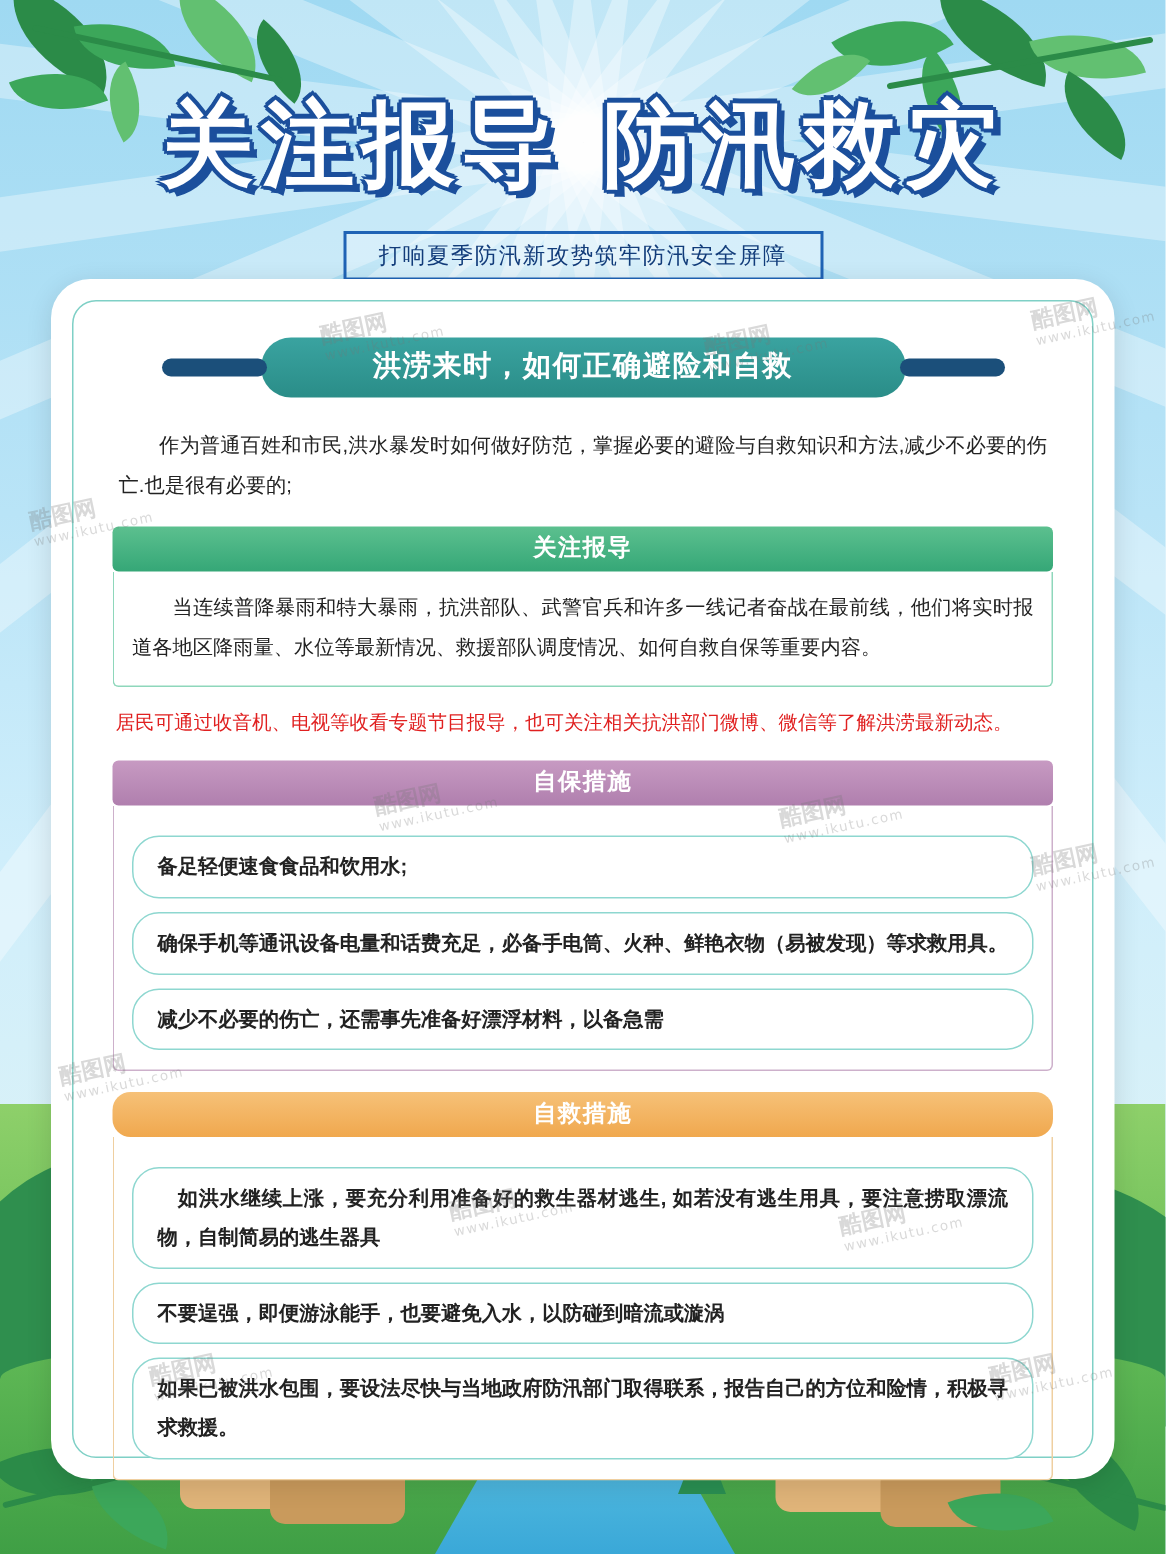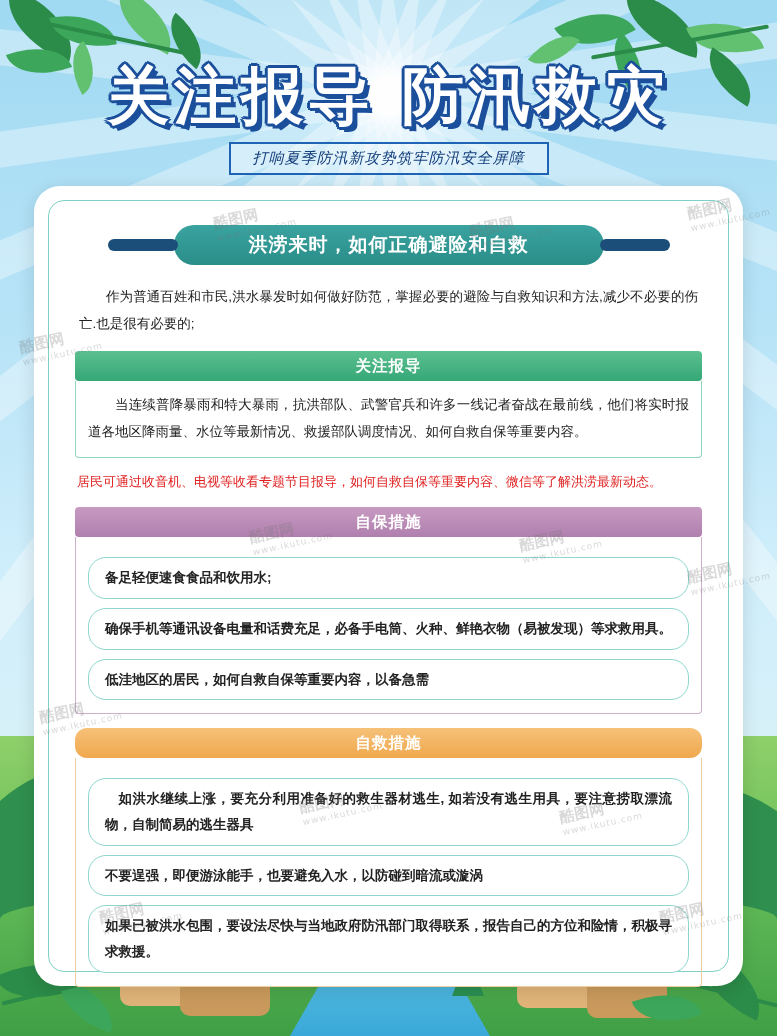--- a/index.html
+++ b/index.html
@@ -126,29 +126,28 @@
       -2px -2px 0 #1b4f9c,
       2px -2px 0 #1b4f9c,
       -2px 2px 0 #1b4f9c,
       0 3px 0 #1b4f9c,
       3px 0 0 #1b4f9c,
       -3px 0 0 #1b4f9c,
       0 -3px 0 #1b4f9c;
     font-family: "DejaVu Sans", "Liberation Sans", sans-serif;
   }
   .sub-title-bar {
-    margin: 4px auto 0;
+    margin: 16px auto 0;
     display: inline-block;
     border: 2px solid #1f63b5;
     background: rgba(255,255,255,0.25);
     color: #123c7a;
     font-size: 15px;
     padding: 5px 22px;
     letter-spacing: 1px;
-    font-style: italic;
   }
 
   
   .card {
     position: absolute;
     left: 34px;
     top: 186px;
     width: 709px;
     height: 800px;
     background: #ffffff;
@@ -350,28 +349,28 @@
     <div class="card-inner">
 
       <div class="ribbon">洪涝来时，如何正确避险和自救</div>
 
       <div class="intro">作为普通百姓和市民,洪水暴发时如何做好防范，掌握必要的避险与自救知识和方法,减少不必要的伤亡.也是很有必要的;</div>
 
       <div class="sec-head green">关注报导</div>
       <div class="sec-body">
         <p>当连续普降暴雨和特大暴雨，抗洪部队、武警官兵和许多一线记者奋战在最前线，他们将实时报道各地区降雨量、水位等最新情况、救援部队调度情况、如何自救自保等重要内容。</p>
       </div>
-      <div class="note">居民可通过收音机、电视等收看专题节目报导，如何自救自保等重要内容、微信等了解洪涝最新动态。</div>
+      <div class="note">居民可通过收音机、电视等收看专题节目报导，也可关注相关抗洪部门微博、微信等了解洪涝最新动态。</div>
 
       <div class="sec-head purple">自保措施</div>
       <div class="purple-wrap">
         <div class="pill-list">
           <div class="pill">备足轻便速食食品和饮用水;</div>
           <div class="pill">确保手机等通讯设备电量和话费充足，必备手电筒、火种、鲜艳衣物（易被发现）等求救用具。</div>
-          <div class="pill">低洼地区的居民，如何自救自保等重要内容，以备急需</div>
+          <div class="pill">减少不必要的伤亡，还需事先准备好漂浮材料，以备急需</div>
         </div>
       </div>
 
       <div class="sec-head orange">自救措施</div>
       <div class="orange-wrap">
         <div class="pill-list">
           <div class="pill indent">如洪水继续上涨，要充分利用准备好的救生器材逃生, 如若没有逃生用具，要注意捞取漂流物，自制简易的逃生器具</div>
           <div class="pill">不要逞强，即便游泳能手，也要避免入水，以防碰到暗流或漩涡</div>
           <div class="pill">如果已被洪水包围，要设法尽快与当地政府防汛部门取得联系，报告自己的方位和险情，积极寻求救援。</div>
         </div>

